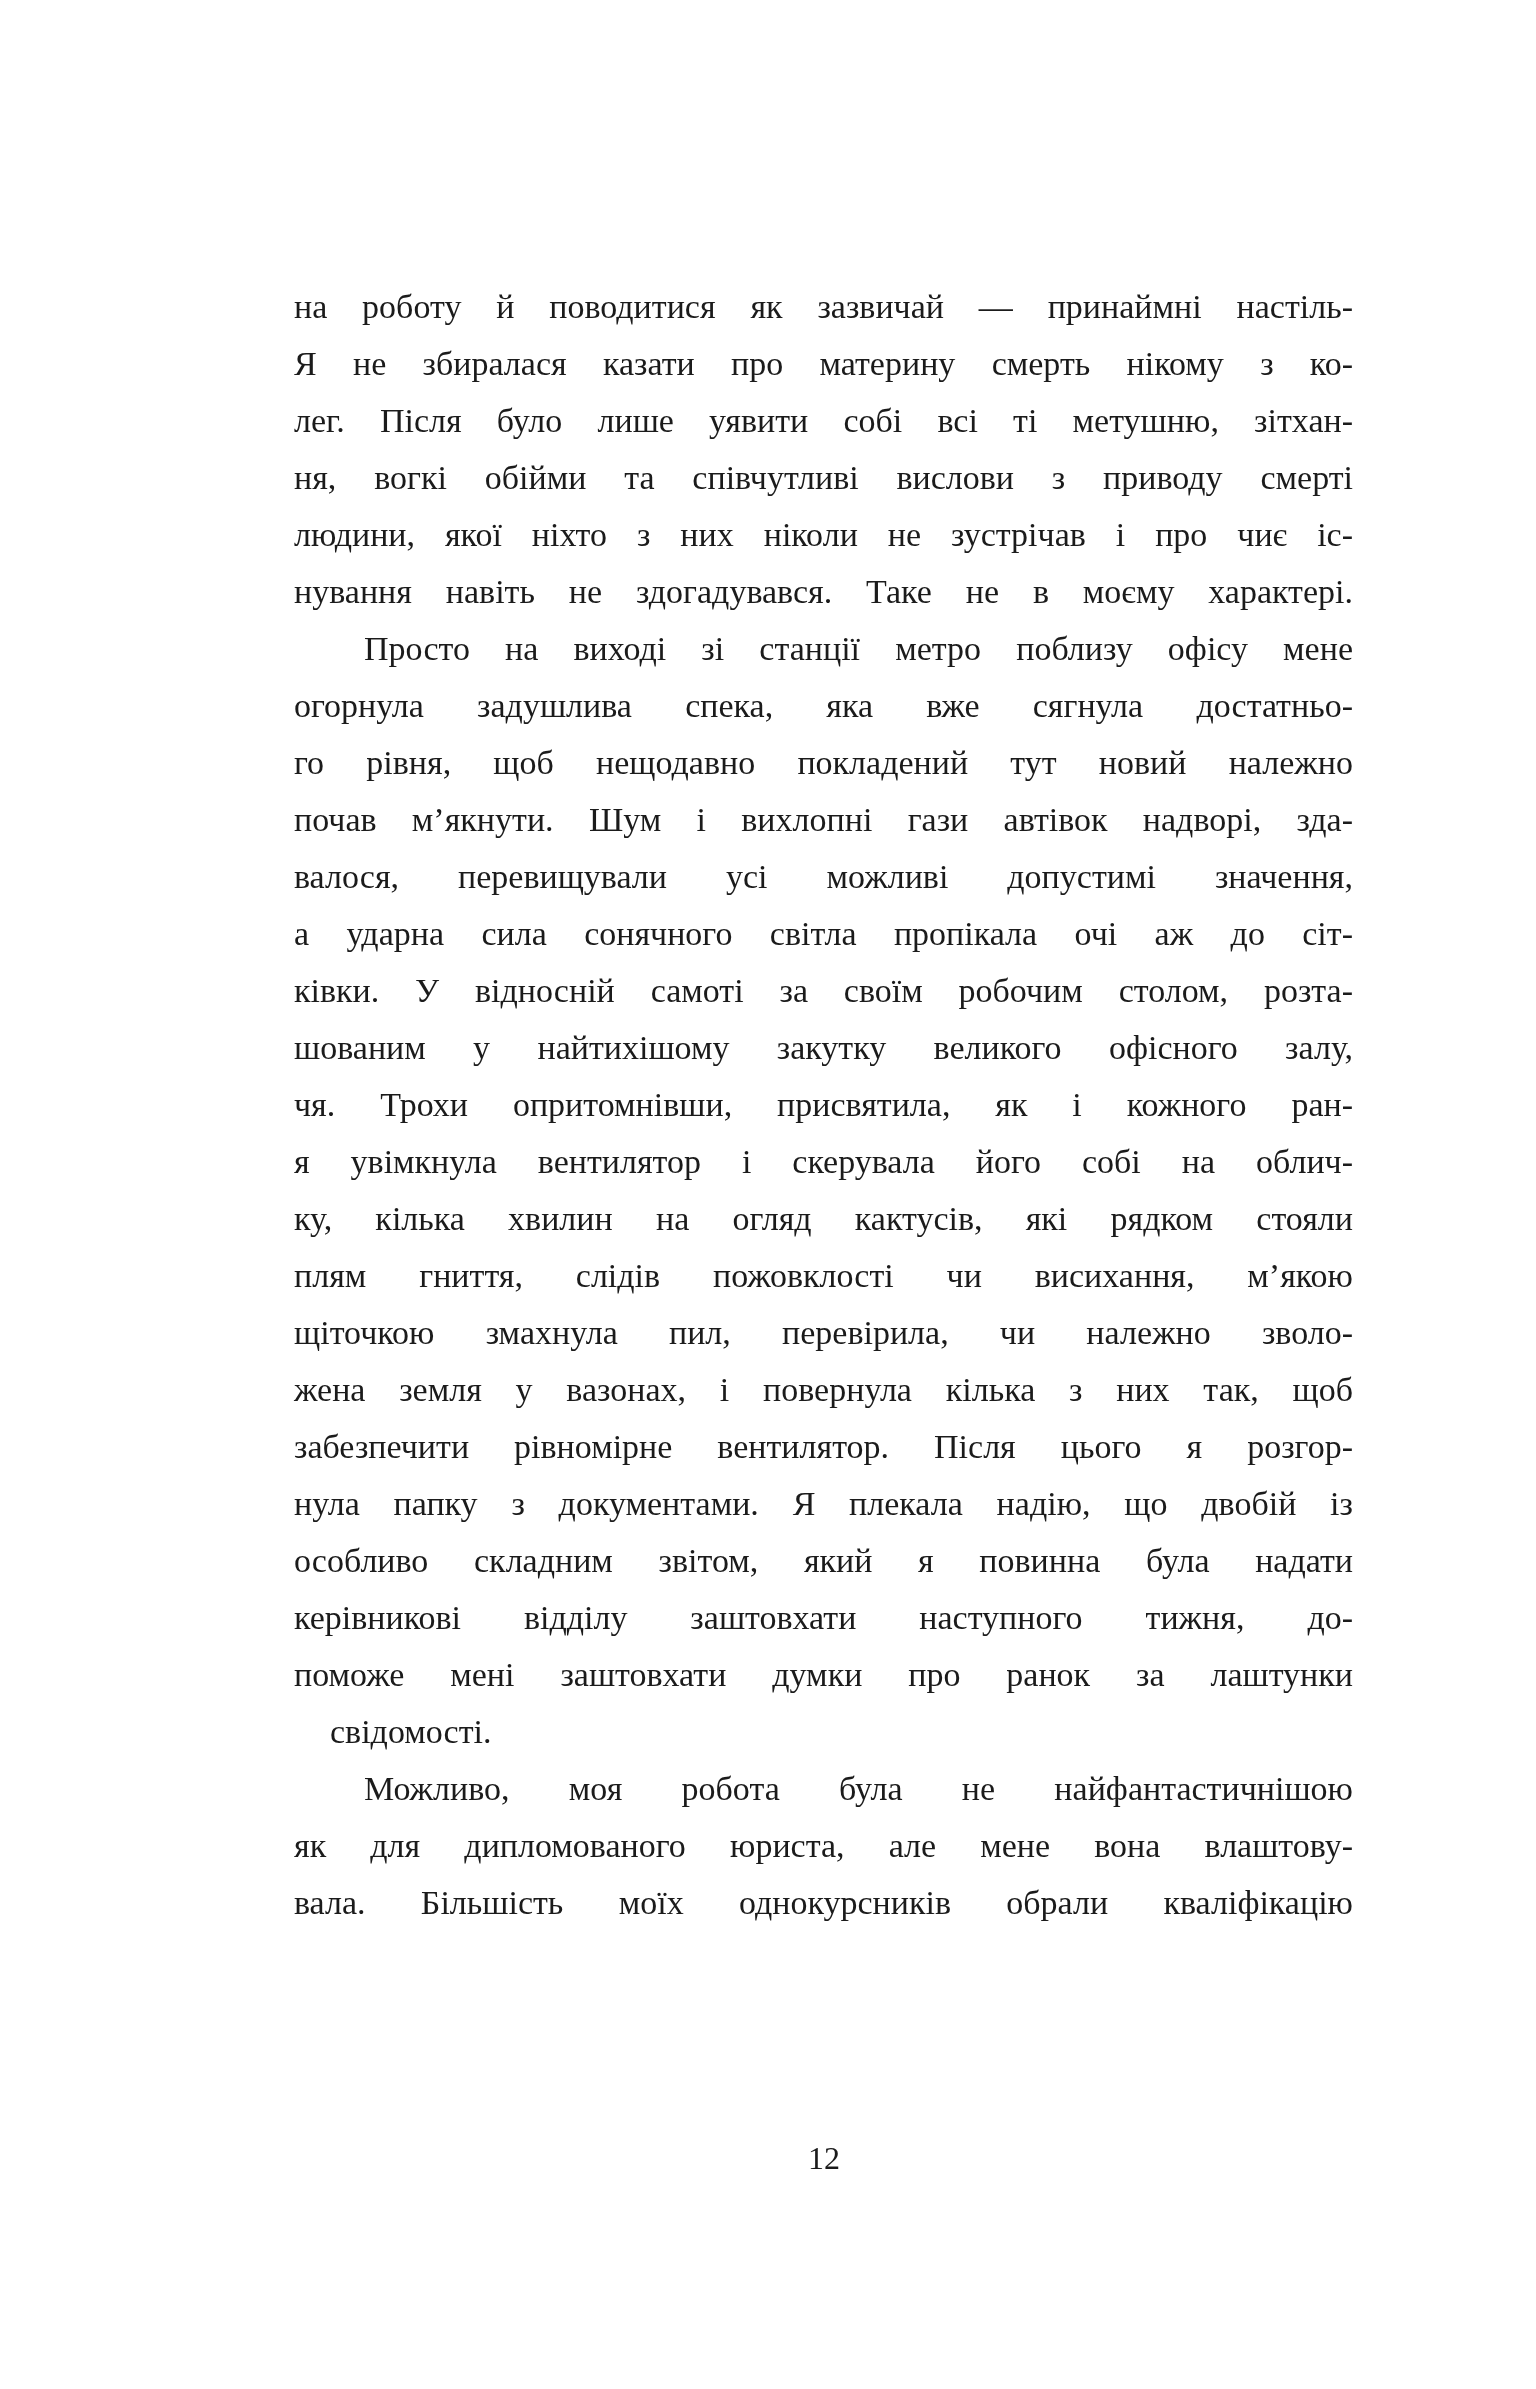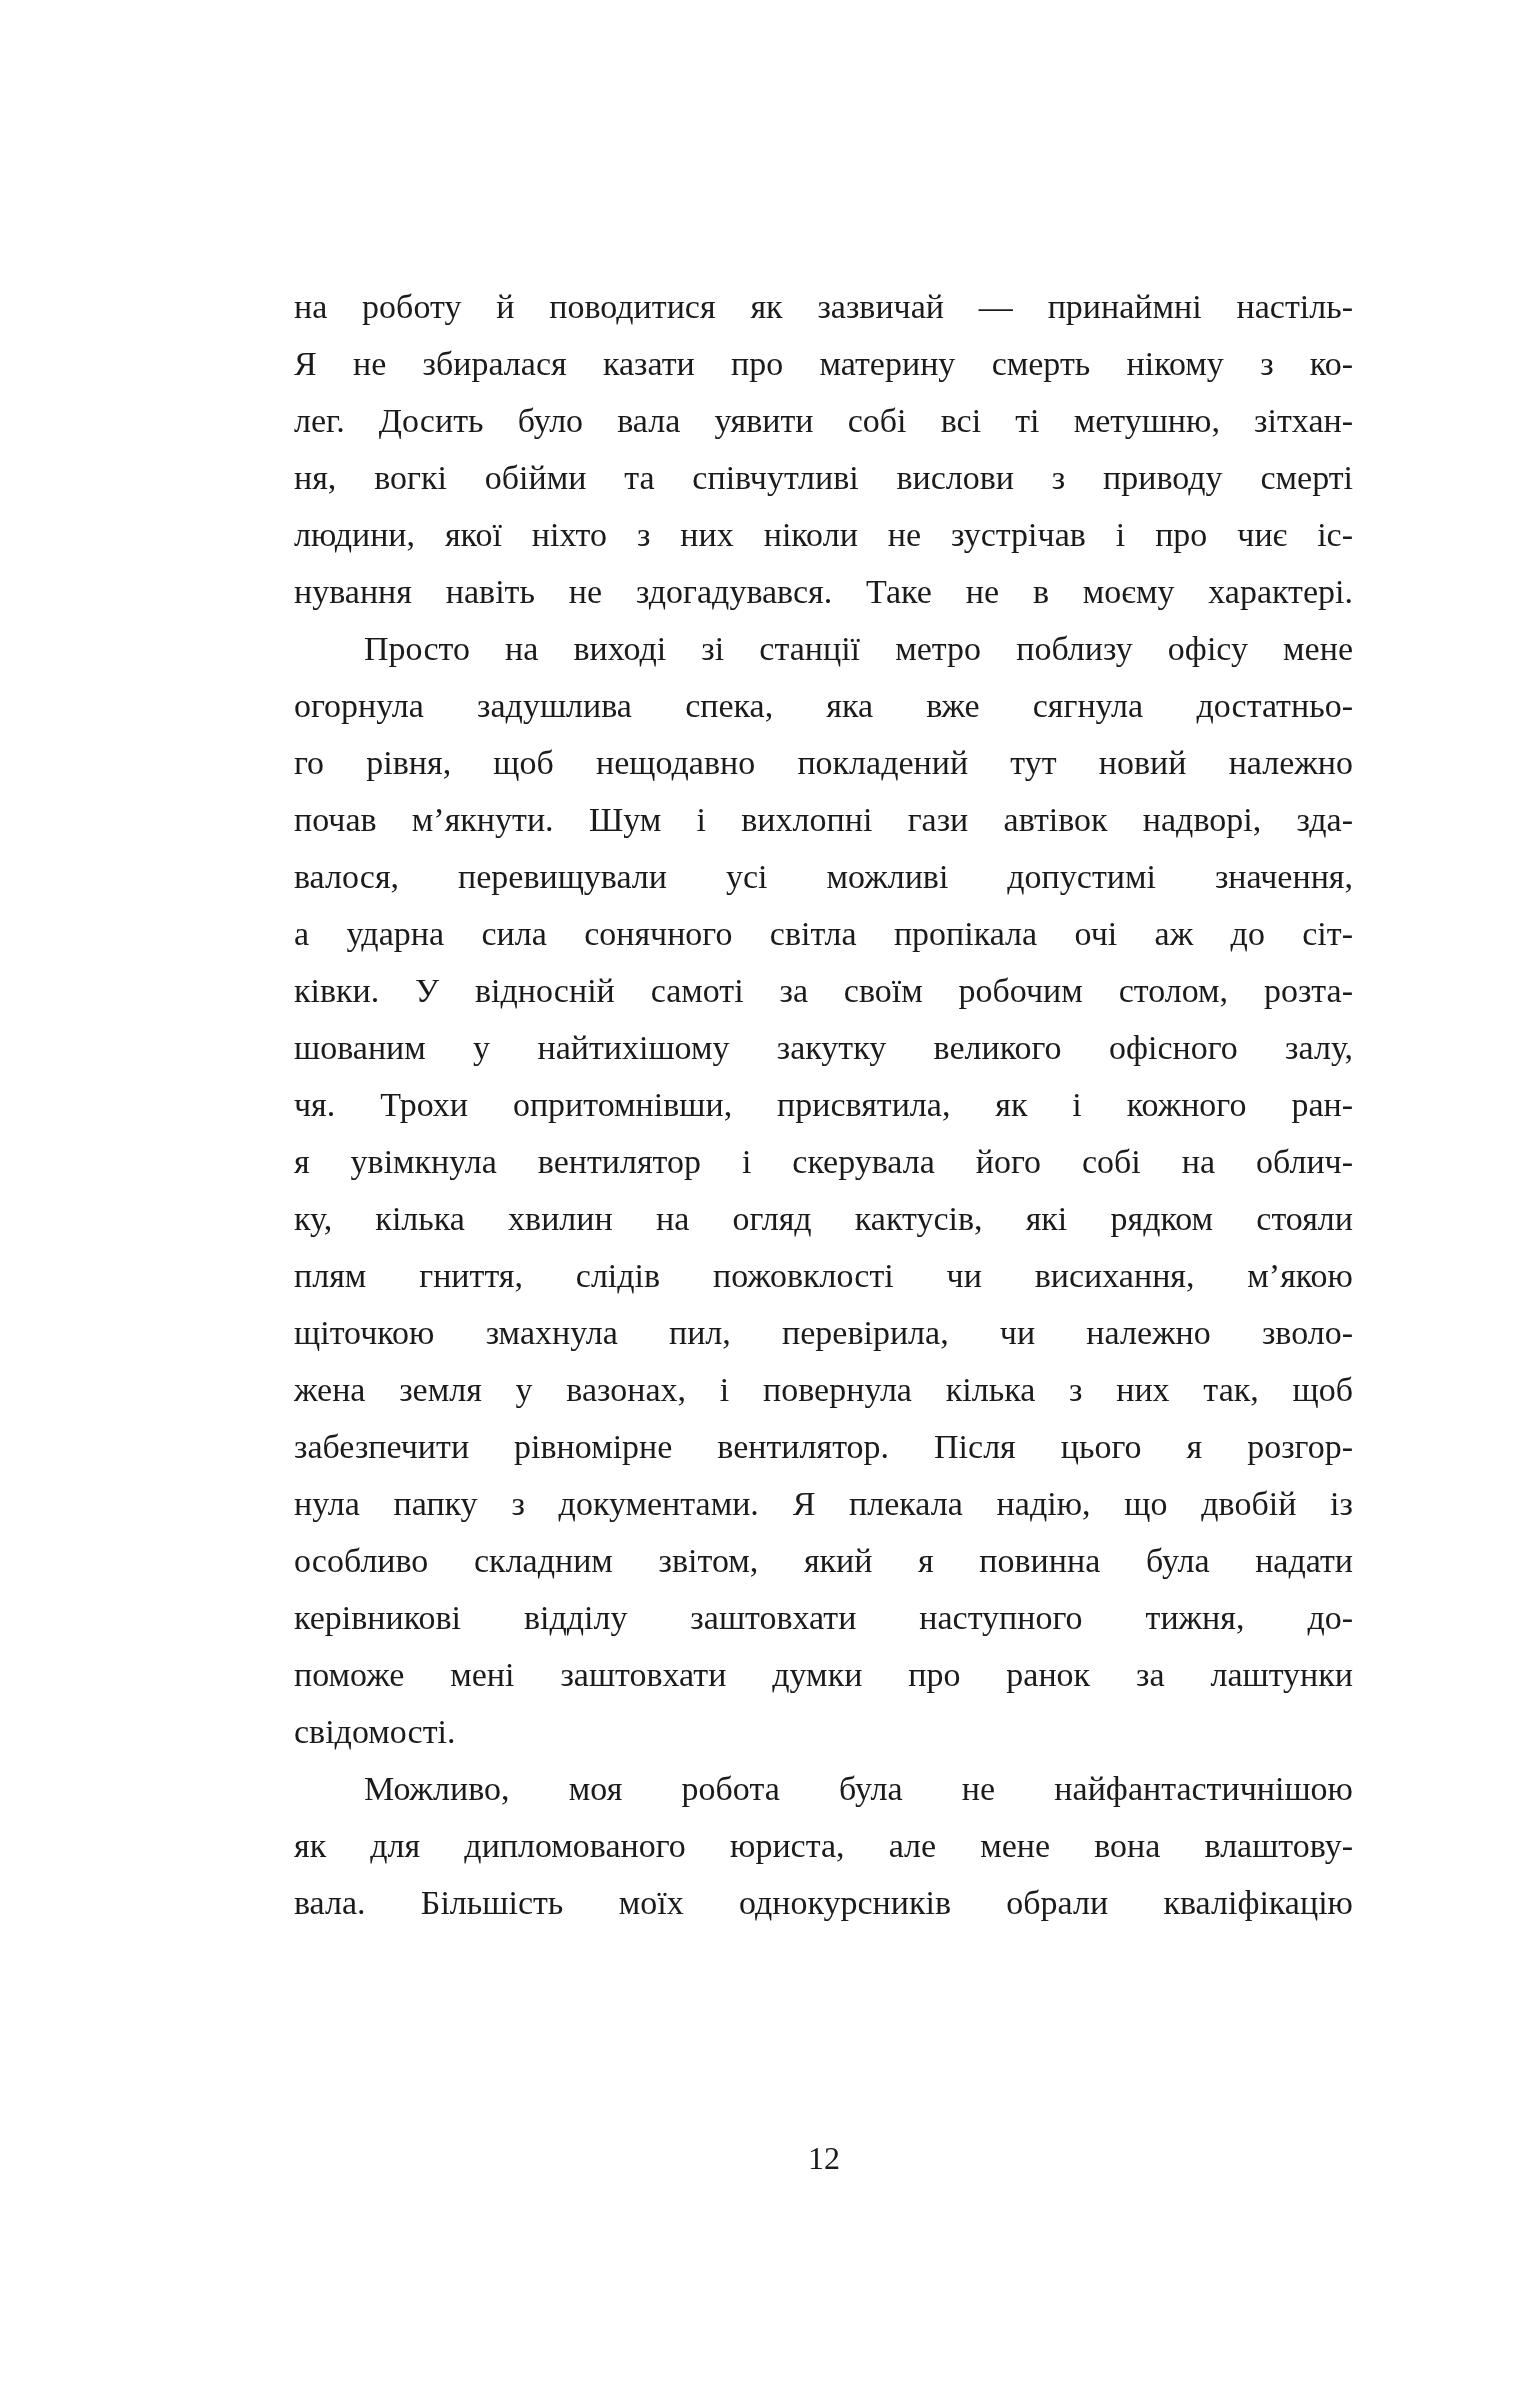--- a/index.html
+++ b/index.html
@@ -38,20 +38,21 @@
     text-align: justify;
     text-align-last: justify;
     overflow: visible;
   }
   .line.indent {
     padding-left: 70px;
   }
   .line.last {
     text-align: left;
     text-align-last: left;
+    margin-left: 36px;
   }
   .page-number {
     position: absolute;
     left: 0;
     width: 1536px;
     top: 2122px;
     text-align: center;
     font-family: "Liberation Serif", "DejaVu Serif", serif;
     font-size: 32px;
     line-height: 40px;
@@ -62,21 +63,21 @@
 </style>
 </head>
 <body>
 
 <div class="page">
   <div class="text-block">
 
     <div>
       <span class="line">на роботу й поводитися як зазвичай — принаймні настіль-</span>
       <span class="line">Я не збиралася казати про материну смерть нікому з ко-</span>
-      <span class="line">лег. Досить було вала уявити собі всі ті метушню, зітхан-</span>
+      <span class="line">лег. Після було лише уявити собі всі ті метушню, зітхан-</span>
       <span class="line">ня, вогкі обійми та співчутливі вислови з приводу смерті</span>
       <span class="line">людини, якої ніхто з них ніколи не зустрічав і про чиє іс-</span>
       <span class="line">нування навіть не здогадувався. Таке не в моєму характері.</span>
     </div>
 
     <div>
       <span class="line indent">Просто на виході зі станції метро поблизу офісу мене</span>
       <span class="line">огорнула задушлива спека, яка вже сягнула достатньо-</span>
       <span class="line">го рівня, щоб нещодавно покладений тут новий належно</span>
       <span class="line">почав м’якнути. Шум і вихлопні гази автівок надворі, зда-</span>

